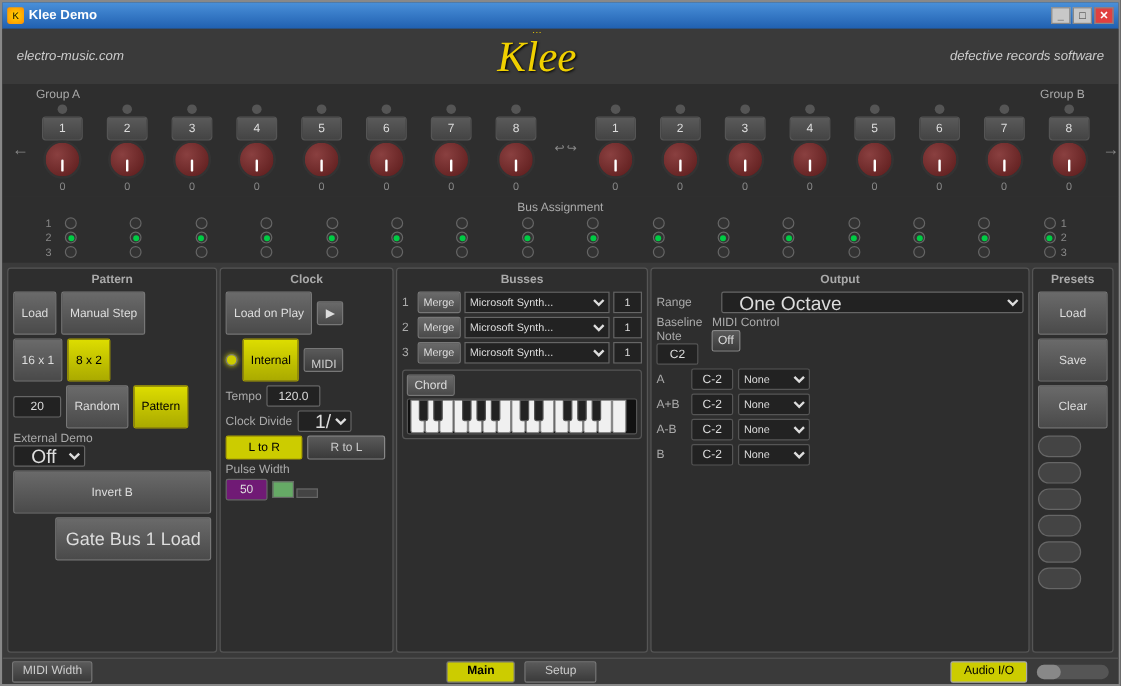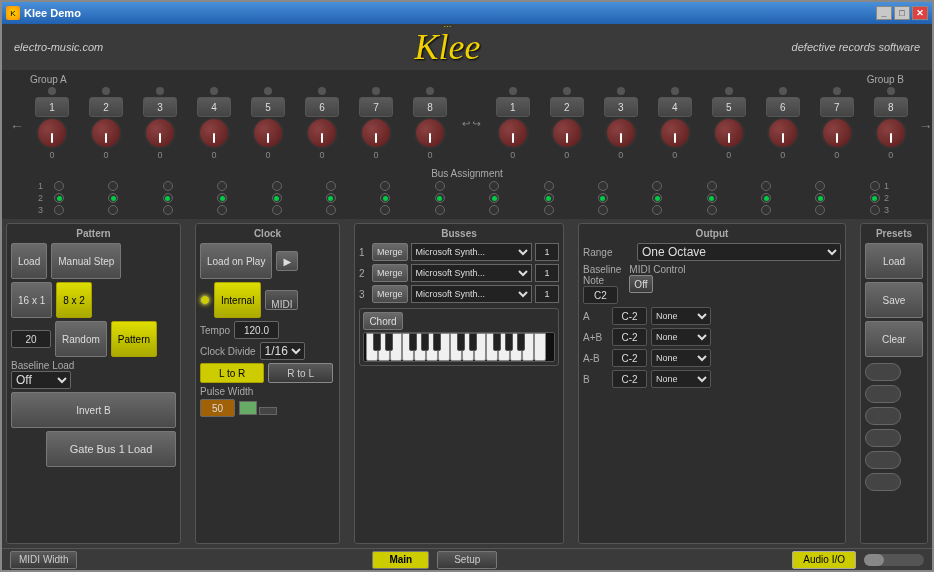--- a/index.html
+++ b/index.html
@@ -221,21 +221,21 @@
     .radio-btn.active::after {
       content: '';
       width: 5px;
       height: 5px;
       border-radius: 50%;
       background: #00cc44;
     }
     .bottom-panels {
       flex: 1;
       display: flex;
-      gap: 14px;
+      gap: 2px;
       padding: 4px;
       background: #3a3a3a;
       overflow: hidden;
     }
     .panel {
       background: #2e2e2e;
       border: 1px solid #555;
       border-radius: 3px;
       padding: 4px;
       display: flex;
@@ -279,24 +279,25 @@
       align-items: center;
     }
     .label {
       color: #aaa;
       font-size: 10px;
     }
     .select-box {
       background: #222;
       border: 1px solid #666;
       color: #ddd;
-      font-size: 12px;
-      height: 18px;
-      cursor: pointer;
-      border-radius: 2px;
+      font-size: 16px;
+      height: 18px;
+      cursor: pointer;
+      border-radius: 2px;
+      padding-left: 10px;
     }
     .spinbox {
       background: #222;
       border: 1px solid #666;
       color: #ddd;
       font-size: 10px;
       height: 18px;
       width: 40px;
       text-align: center;
       border-radius: 2px;
@@ -565,21 +566,21 @@
     .dir-btn.active {
       background: #cccc00;
       color: #000;
       border-color: #aaa000;
     }
     .dir-btn.inactive {
       background: linear-gradient(to bottom, #5a5a5a, #3a3a3a);
       color: #ccc;
     }
     .pulse-field {
-      background: #a16207;
+      background: #701a75;
       border: 1px solid #666;
       color: #ddd;
       font-size: 10px;
       width: 35px;
       height: 18px;
       text-align: center;
       border-radius: 2px;
     }
     .pulse-visual {
       display: flex;
@@ -872,30 +873,30 @@
         <div class="btn-row">
           <button class="btn">16 x 1</button>
           <button class="btn btn-highlight">8 x 2</button>
         </div>
         <div class="btn-row">
           <input class="spinbox" type="text" value="20" style="">
           <button class="btn">Random</button>
           <button class="btn btn-highlight">Pattern</button>
         </div>
         <div style="margin-bottom:3px;">
-          <div class="label">Baseline Load</div>
+          <div class="label">External Demo</div>
           <select class="select-box" style="width:60px;">
             <option>Off</option>
           </select>
         </div>
         <div class="btn-row">
           <button class="btn" style="width:100%;justify-content:center;">Invert B</button>
         </div>
         <div class="btn-row">
-          <button class="btn" style="width:100%;justify-content:center;font-size:11px;margin-left:35px;">Gate Bus 1 Load</button>
+          <button class="btn" style="width:100%;justify-content:center;font-size:15px;margin-left:35px;">Gate Bus 1 Load</button>
         </div>
       </div>
 
       <div class="panel clock-panel">
         <div class="panel-title">Clock</div>
         <div class="btn-row">
           <button class="btn">Load on Play</button>
           <button class="play-btn">▶</button>
         </div>
         <div class="btn-row">

